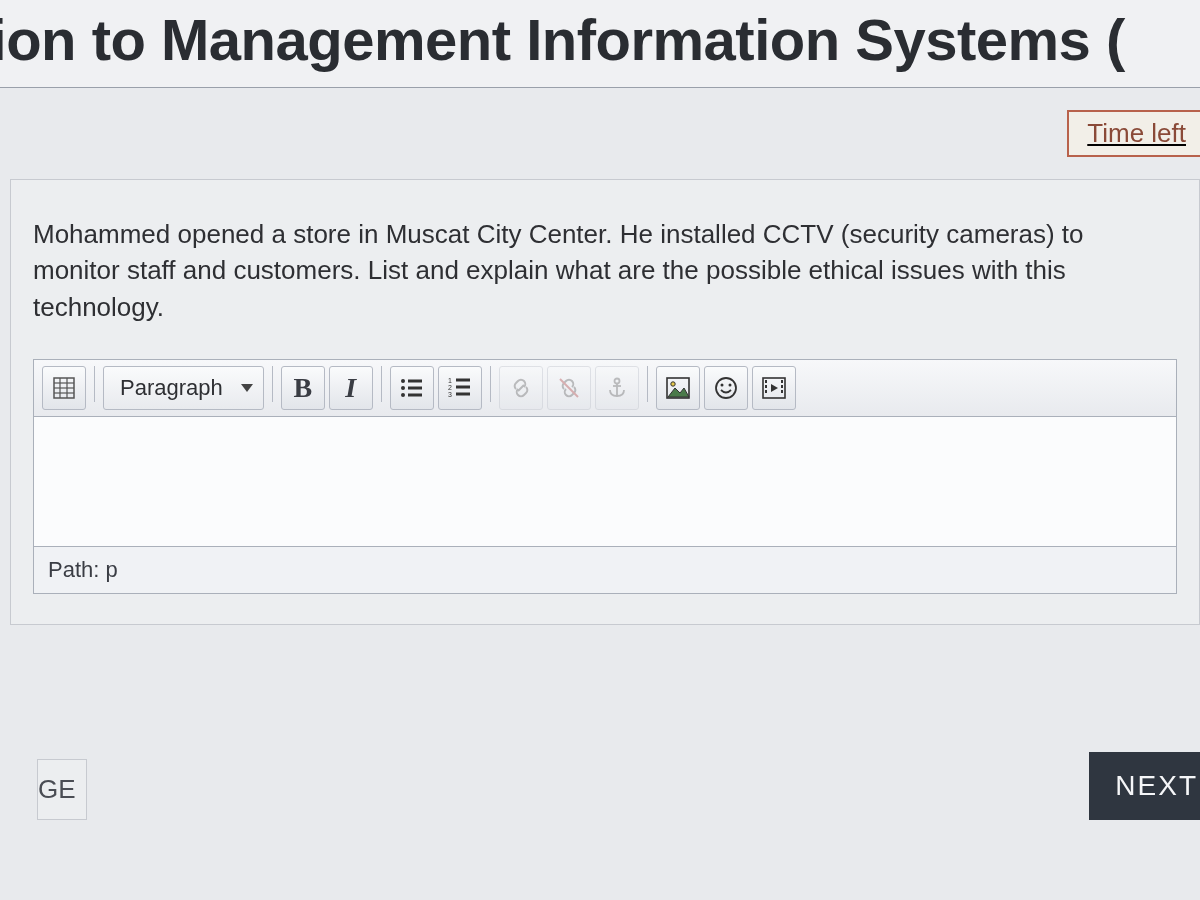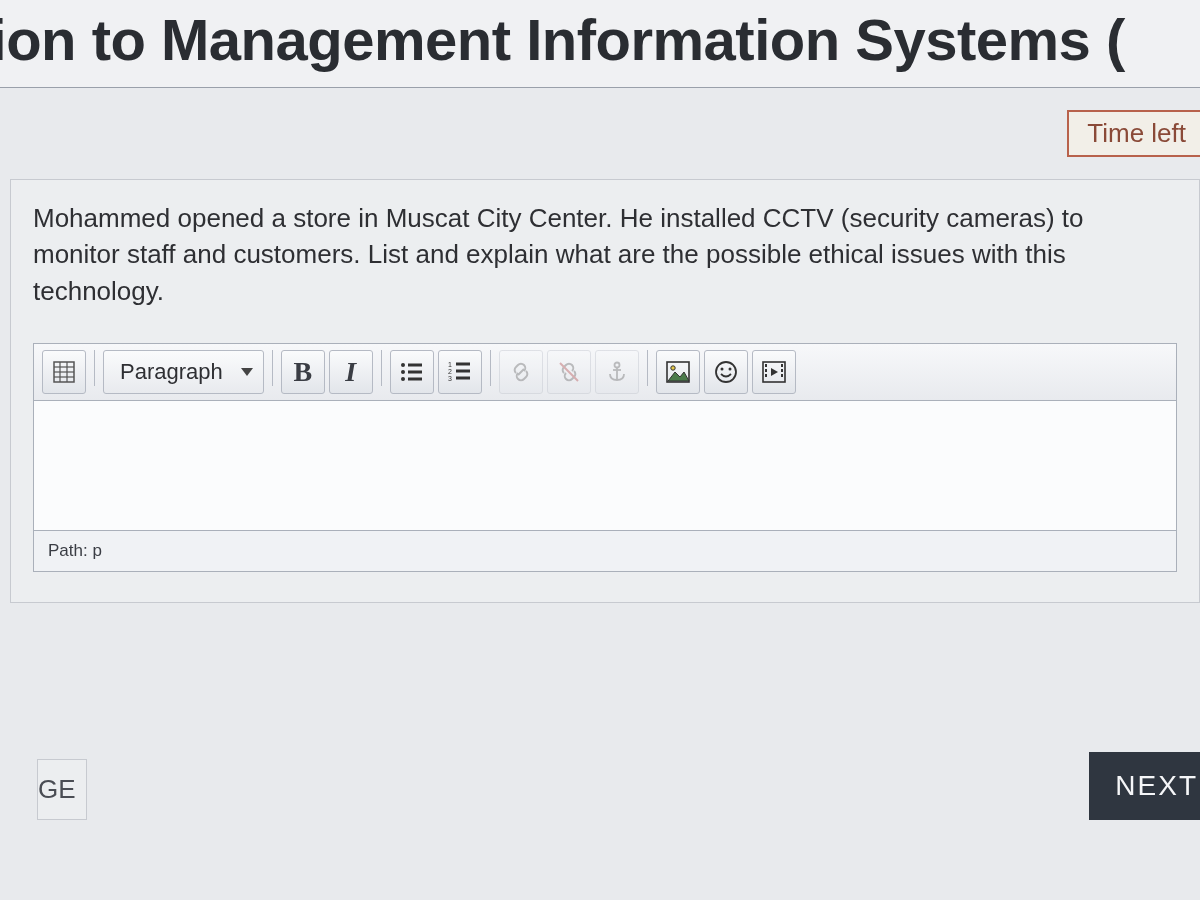--- a/index.html
+++ b/index.html
@@ -27,34 +27,35 @@
     font-weight: 700;
     color: #2a2d32;
     white-space: nowrap;
     padding-left: 0;
     letter-spacing: -0.5px;
   }
   .timer-row {
     display: flex;
     justify-content: flex-end;
     padding: 22px 0 22px 0;
+    text-decoration: underline;
   }
   .timer-box {
     border: 2px solid #b8624c;
     background: #f2efe8;
     color: #8a4a38;
     font-size: 26px;
     padding: 6px 14px 6px 18px;
     margin-right: -2px;
   }
   .question-panel {
     background: #eceef0;
     border: 1px solid #c7cad0;
     margin: 0 0 0 10px;
-    padding: 20px 22px 30px 22px;
+    padding: 36px 22px 30px 22px;
   }
   .question-text {
     font-size: 26px;
     line-height: 1.4;
     color: #2e2f33;
     margin-bottom: 34px;
   }
   .editor {
     border: 1px solid #aab0ba;
     background: #f5f6f8;
@@ -106,21 +107,21 @@
     border-top: 8px solid #444;
   }
   .bold-g { font-family: Georgia, 'Times New Roman', serif; font-weight: 700; font-size: 28px; }
   .italic-g { font-family: Georgia, 'Times New Roman', serif; font-style: italic; font-weight: 700; font-size: 28px; }
   .editor-body {
     min-height: 130px;
     background: #fbfcfd;
     border-bottom: 1px solid #aab0ba;
   }
   .path-bar {
-    font-size: 17px;
+    font-size: 22px;
     color: #3a3d44;
     padding: 10px 14px;
     background: #f0f2f5;
   }
   .bottom-area {
     position: absolute;
     bottom: 80px;
     left: 0;
     right: 0;
     display: flex;

